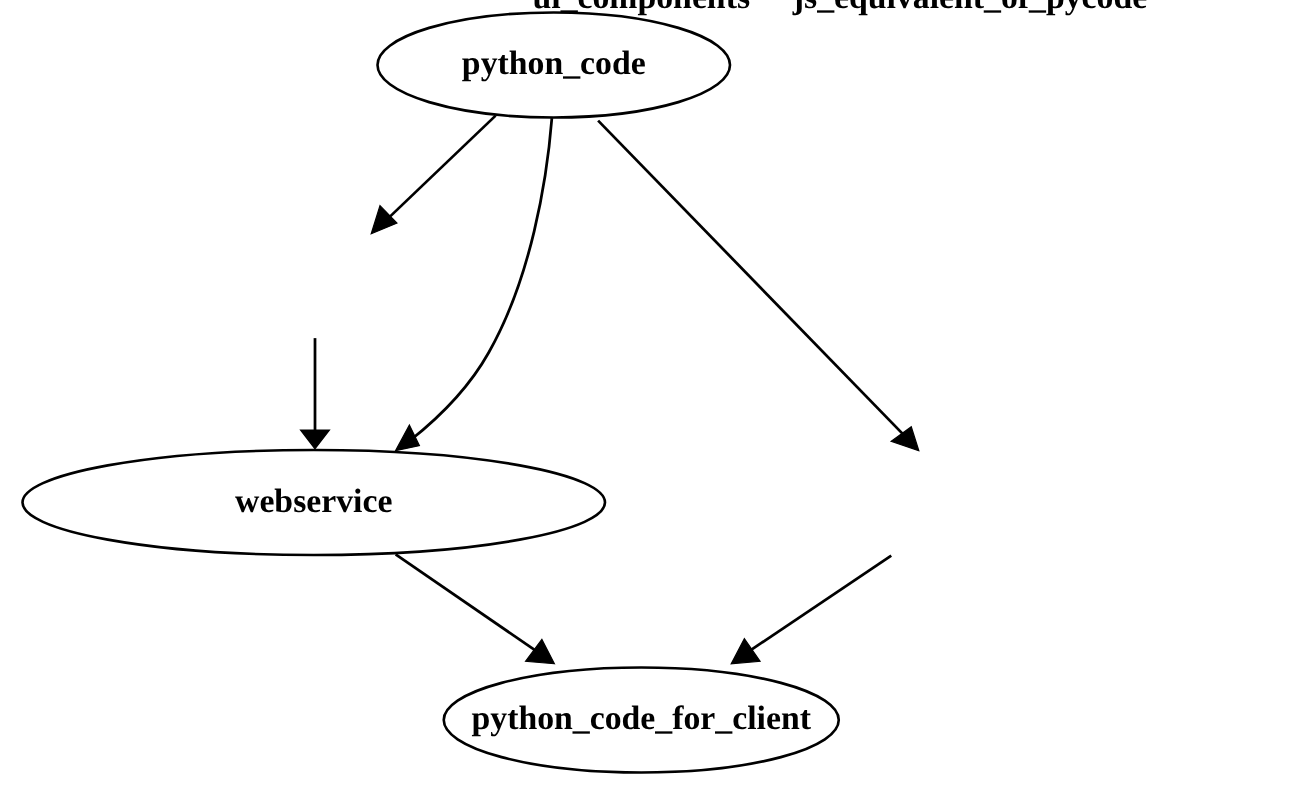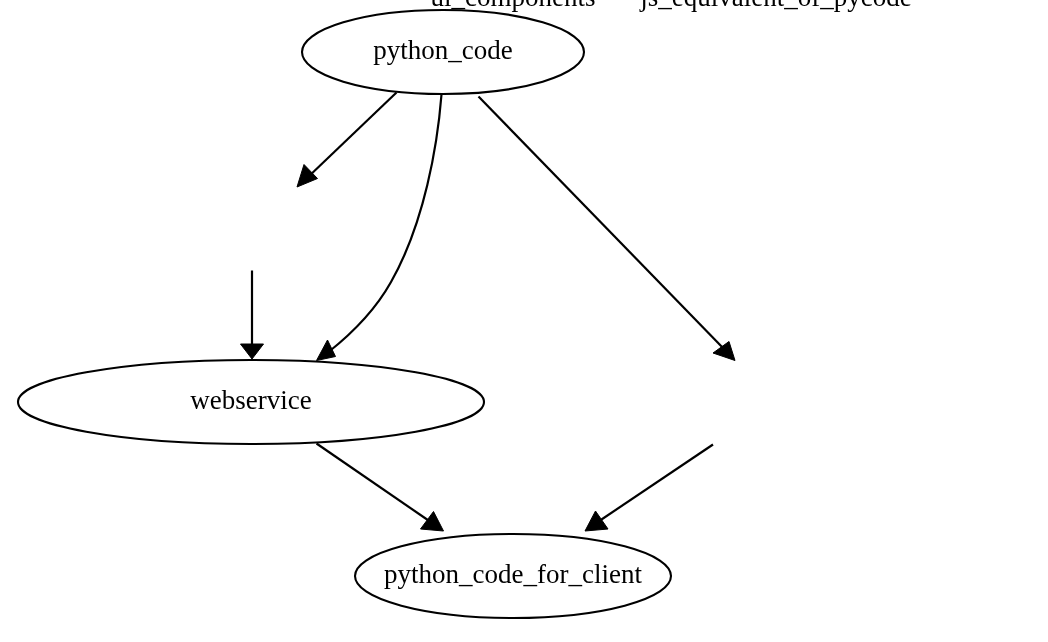--- a/index.html
+++ b/index.html
@@ -11,20 +11,21 @@
     width: 1048px;
     height: 642px;
     overflow: hidden;
     font-family: "Liberation Serif", "DejaVu Serif", serif;
   }
   #graph-canvas {
     position: relative;
     width: 1048px;
     height: 642px;
     background: #ffffff;
+    font-weight: bold;
   }
   svg.graph-svg {
     display: block;
     width: 1048px;
     height: 642px;
   }
   .node-ellipse {
     fill: #ffffff;
     stroke: #000000;
     stroke-width: 2.1;

